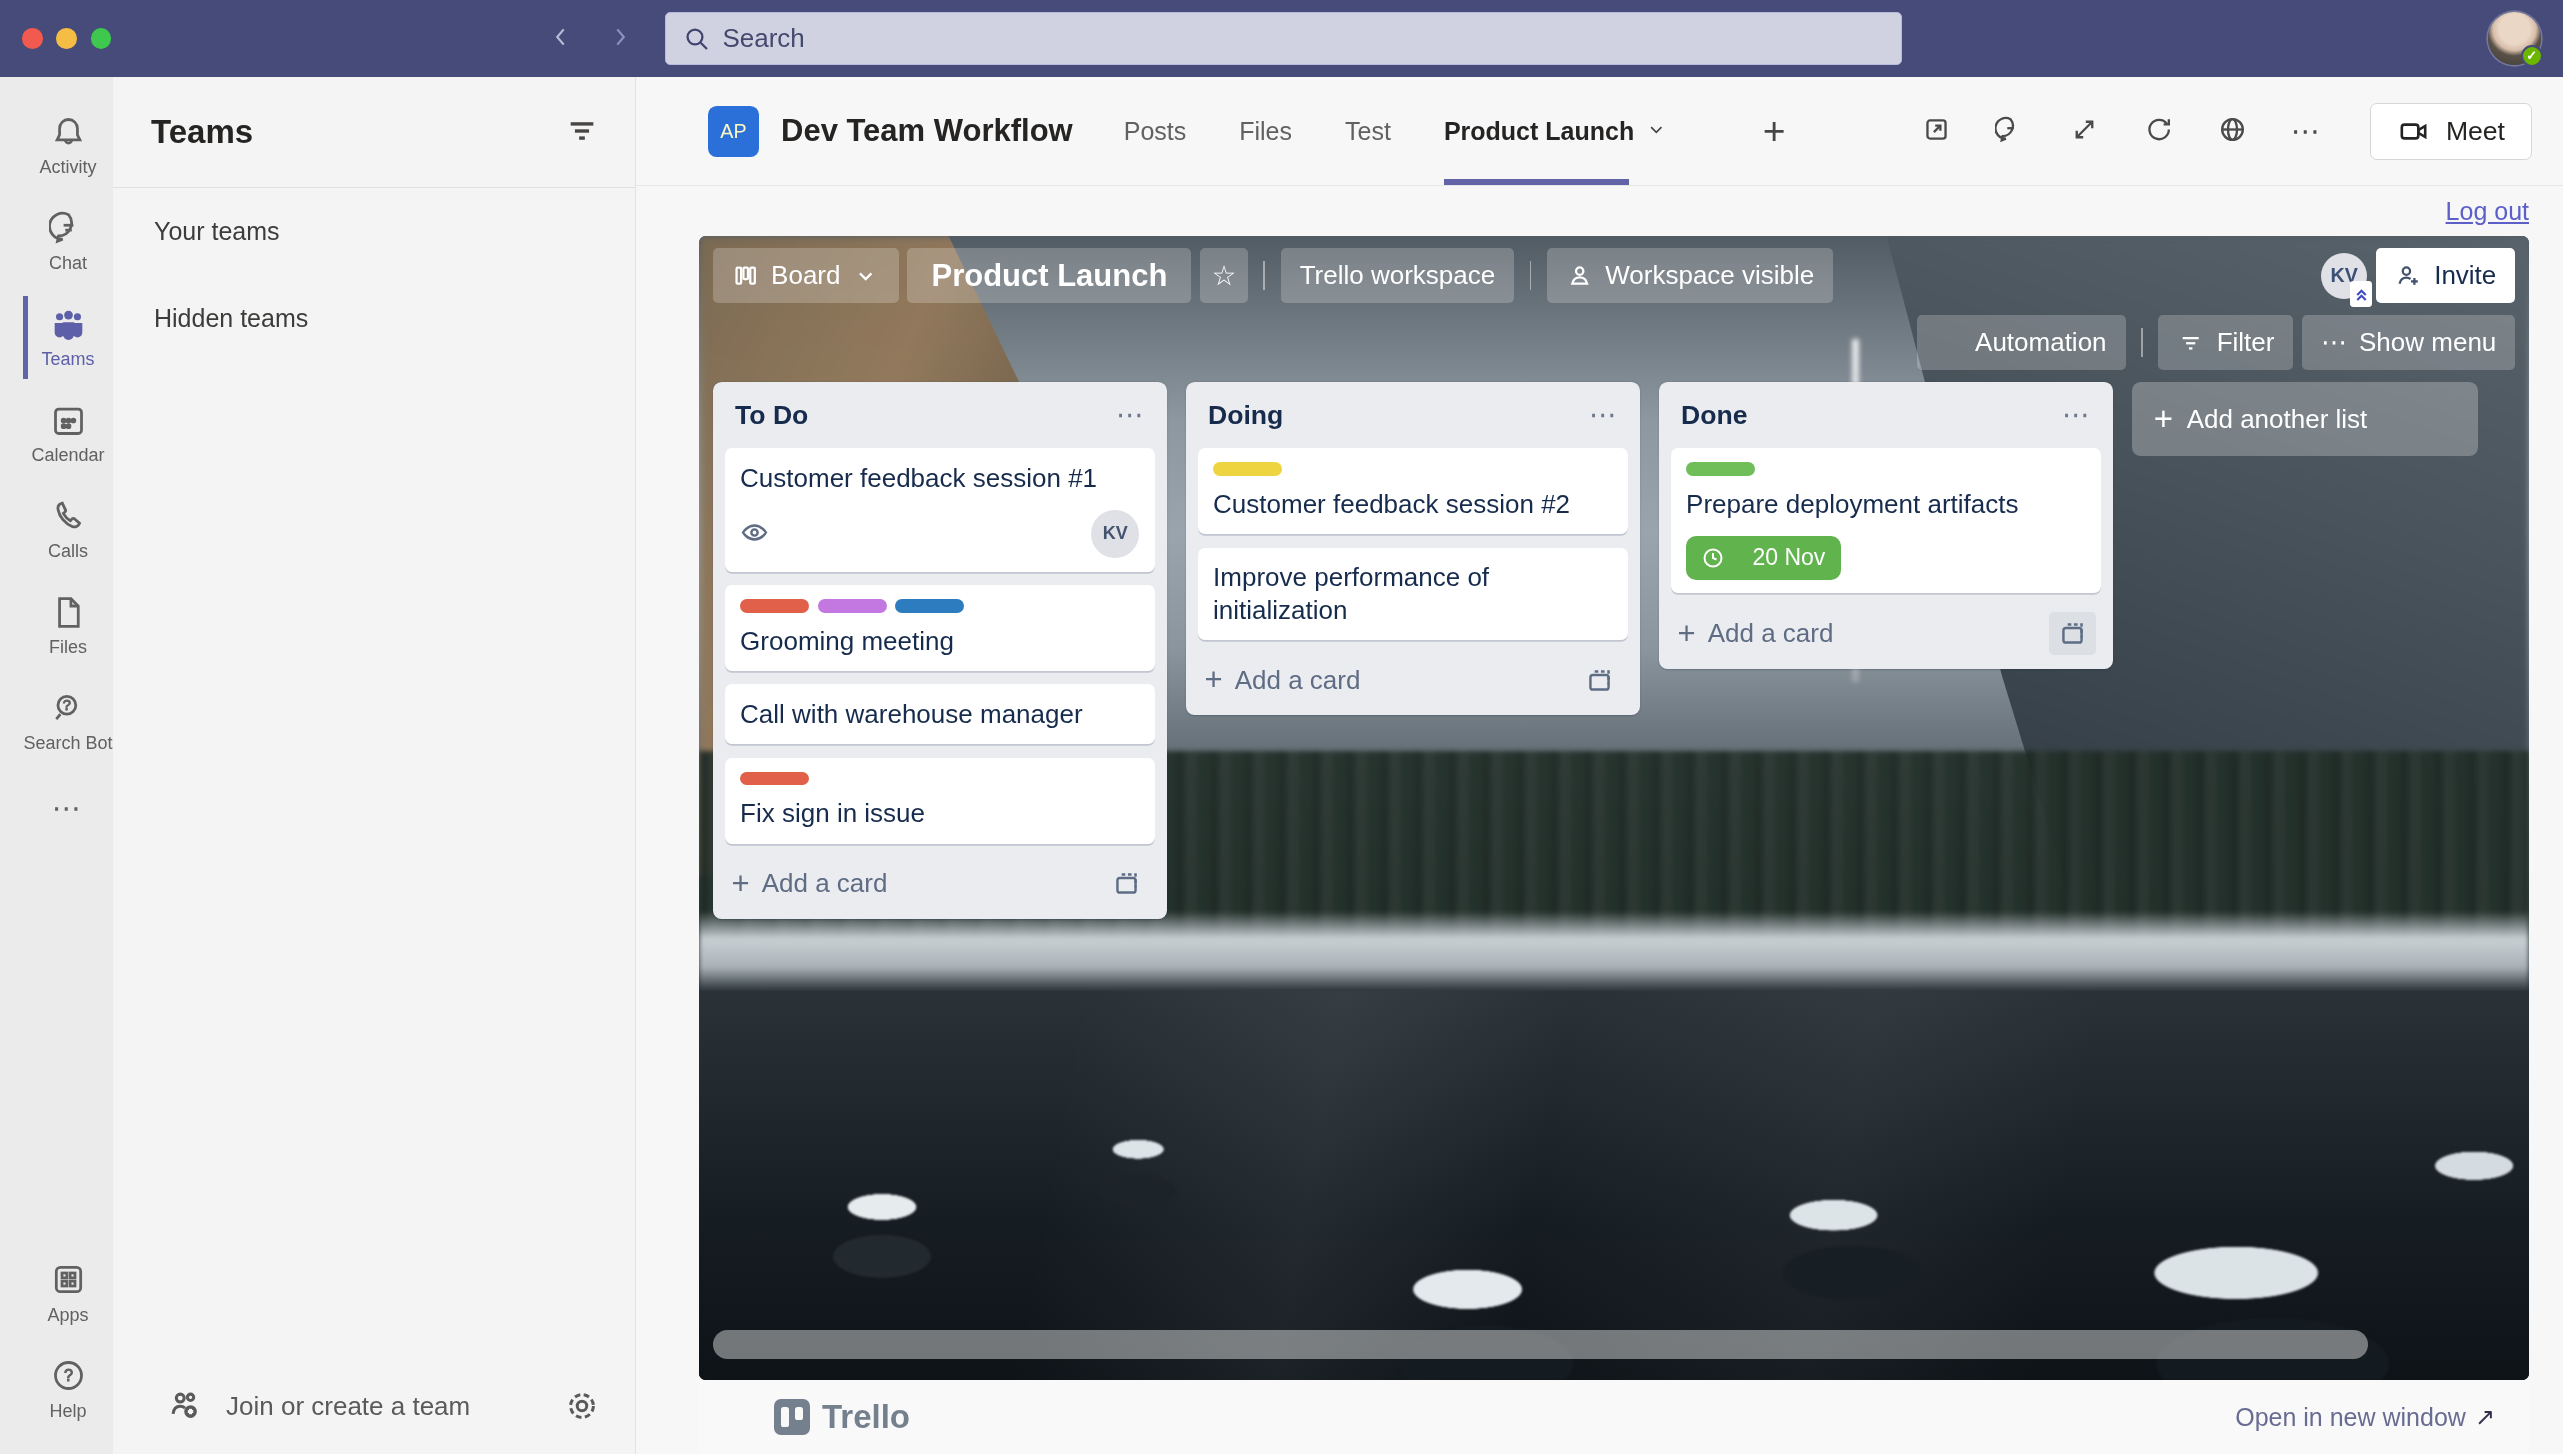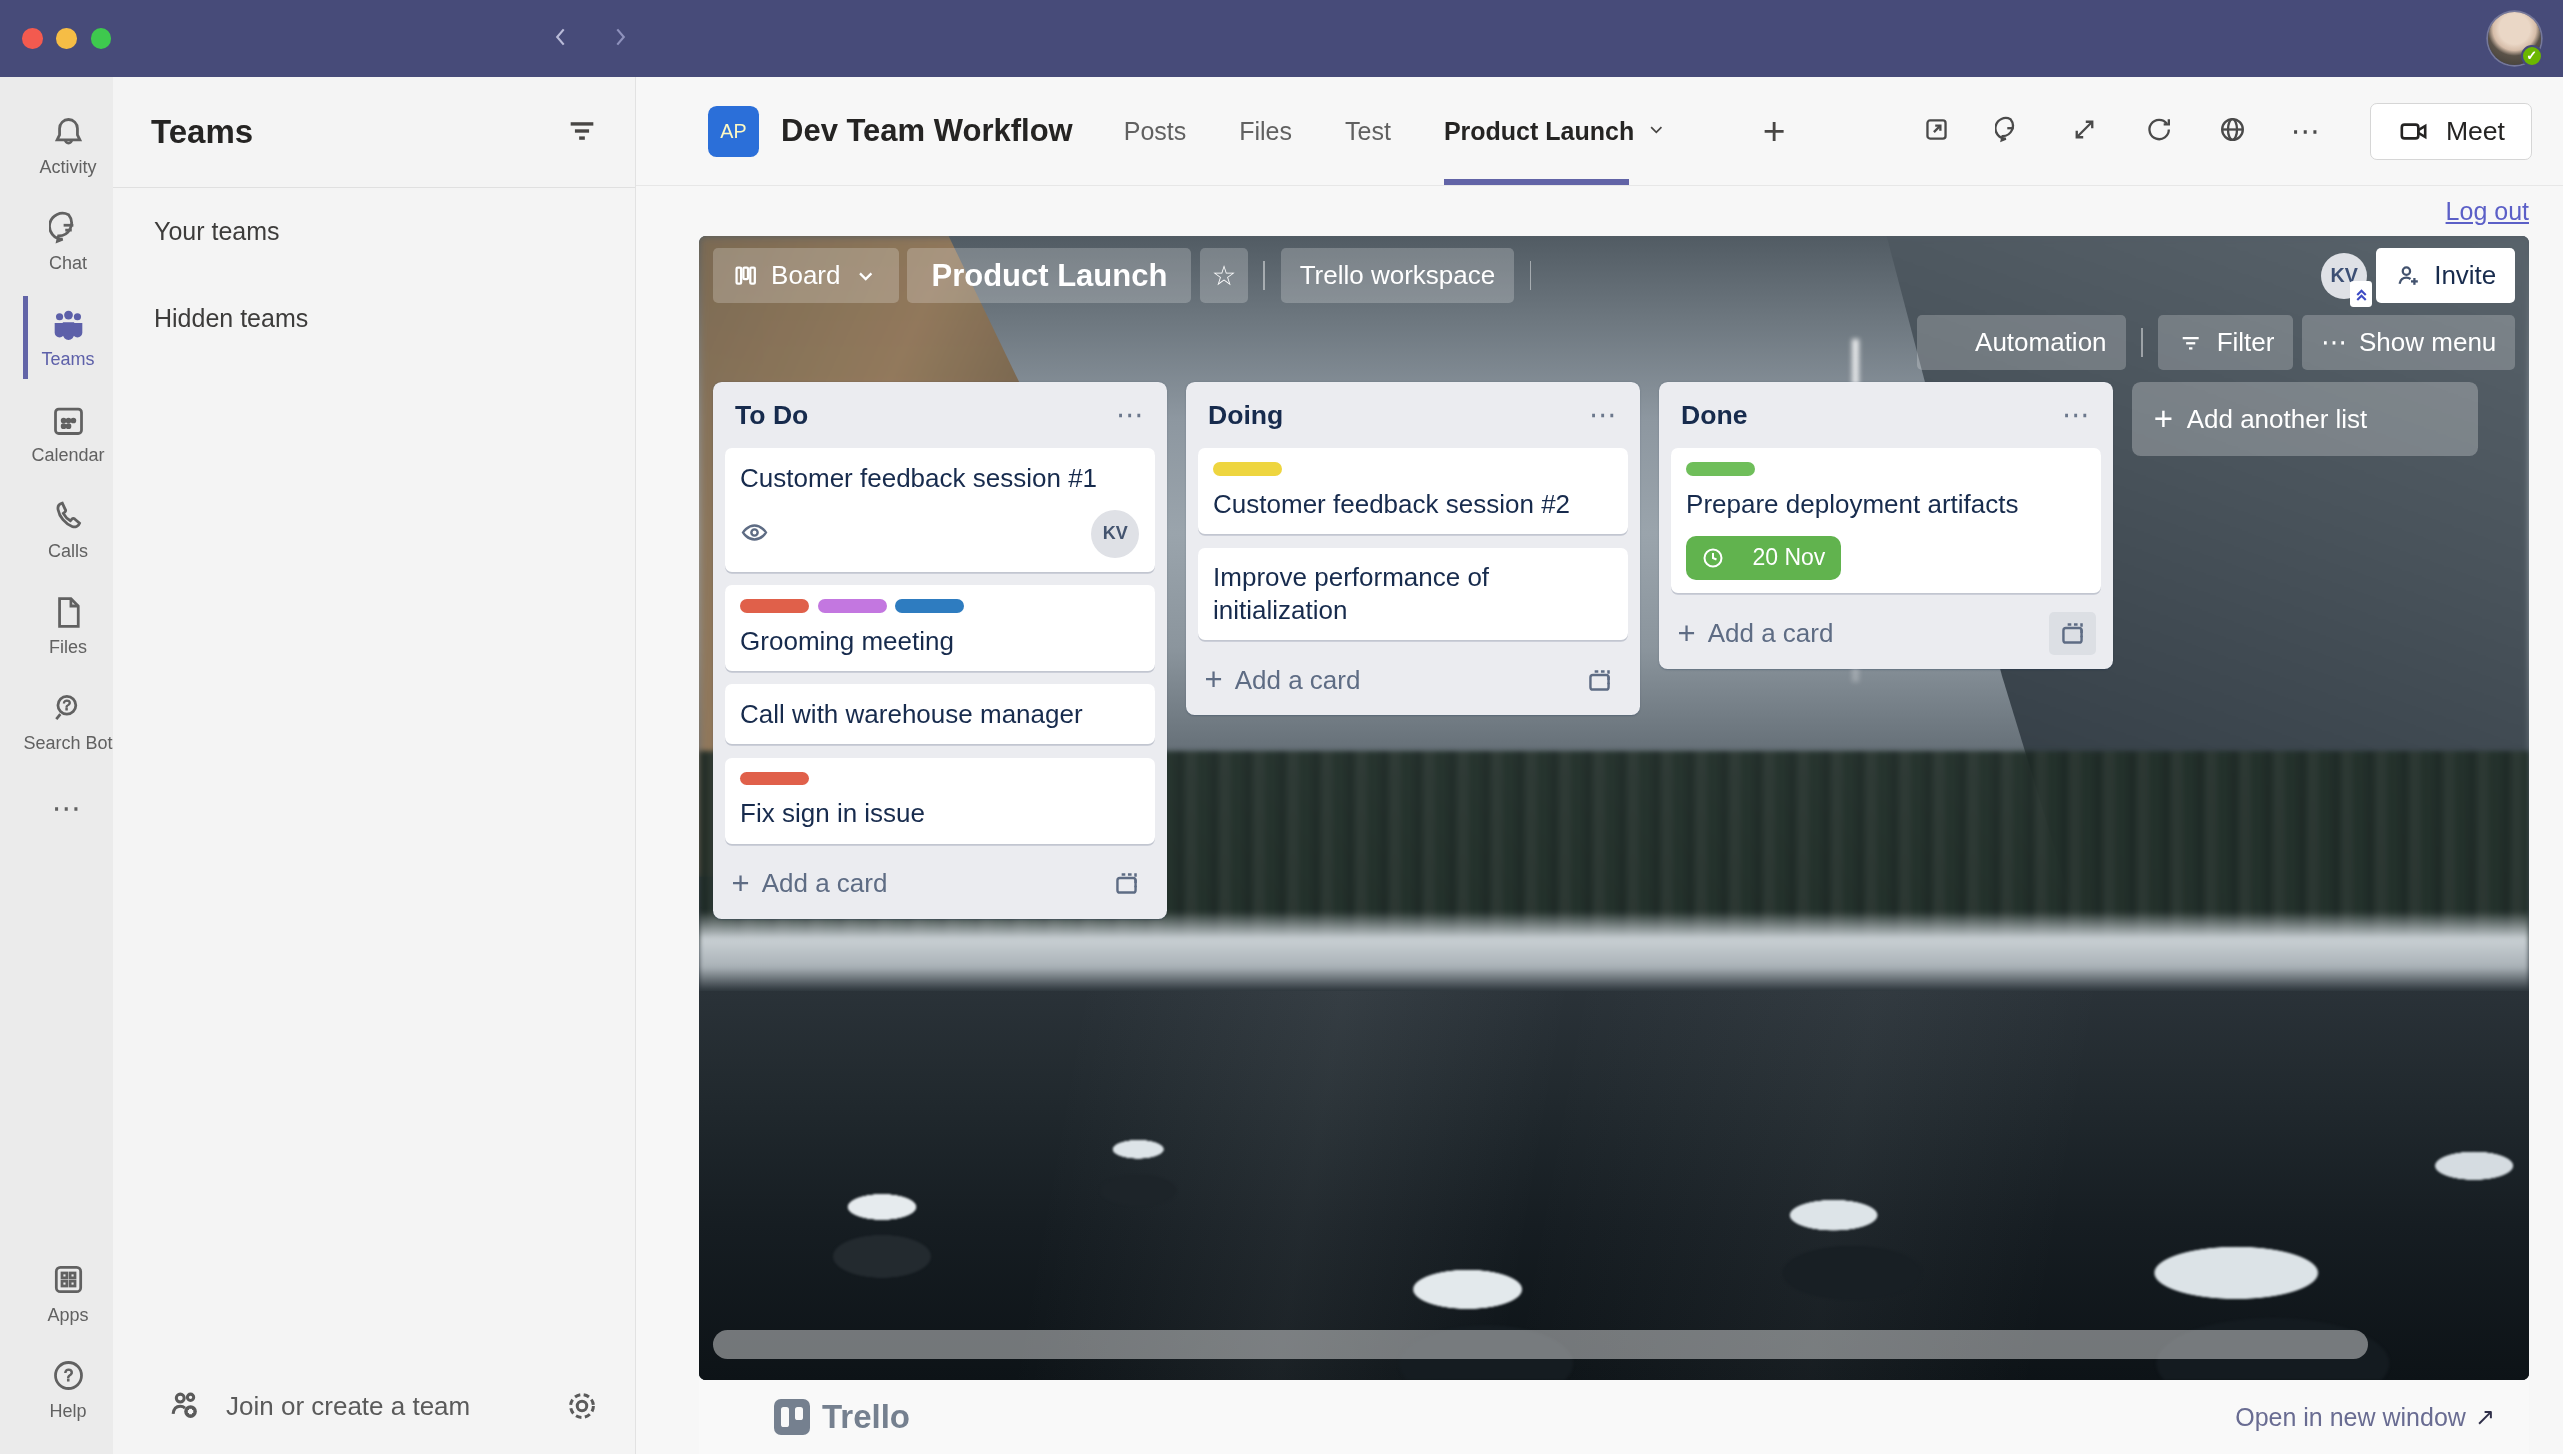--- a/index.html
+++ b/index.html
@@ -191,20 +191,27 @@
     <span class="light yellow"></span>
     <span class="light green"></span>
   </div>
   <div class="navarrows">
     <span class="back"><svg viewBox="0 0 24 24">
           <polyline points="14.5 5 8.5 12 14.5 19"></polyline>
         </svg></span>
     <span class="fwd"><svg viewBox="0 0 24 24">
           <polyline points="9.5 5 15.5 12 9.5 19"></polyline>
         </svg></span>
+  </div>
+  <div class="searchbox">
+    <svg viewBox="0 0 24 24">
+        <circle cx="10.5" cy="10.5" r="6.5"></circle>
+        <line x1="15.5" y1="15.5" x2="21" y2="21"></line>
+      </svg>
+    <input type="text" placeholder="Search" style="">
   </div>
   <div class="me-avatar">
     <span class="me-status">✓</span>
   </div>
 </div>
 
 <div class="main">
 
   <div class="rail">
     <div class="rail-item">
@@ -399,20 +406,27 @@
                 <polyline points="7 10 12 15 17 10"></polyline>
               </svg>
           </div>
           <div class="bbtn btitle">Product Launch</div>
           <div class="bbtn bstar">
               <span>☆</span>
             </div>
           <div class="bdiv"></div>
           <div class="bbtn">Trello workspace</div>
           <div class="bdiv"></div>
+          <div class="bbtn">
+            <svg viewBox="0 0 24 24">
+                <circle cx="12" cy="8" r="3.2"></circle>
+                <path d="M5.5 19c.8-3.6 3.3-5.6 6.5-5.6s5.7 2 6.5 5.6z"></path>
+              </svg>
+            <span>Workspace visible</span>
+          </div>
           <div class="kv-wrap">
             <div class="kv-avatar">KV</div>
             <div class="kv-badge">
               <svg viewBox="0 0 24 24">
                   <polyline points="6 13 12 7 18 13"></polyline>
                   <polyline points="6 20 12 14 18 20"></polyline>
                 </svg>
             </div>
           </div>
           <div class="bbtn invite-btn">

